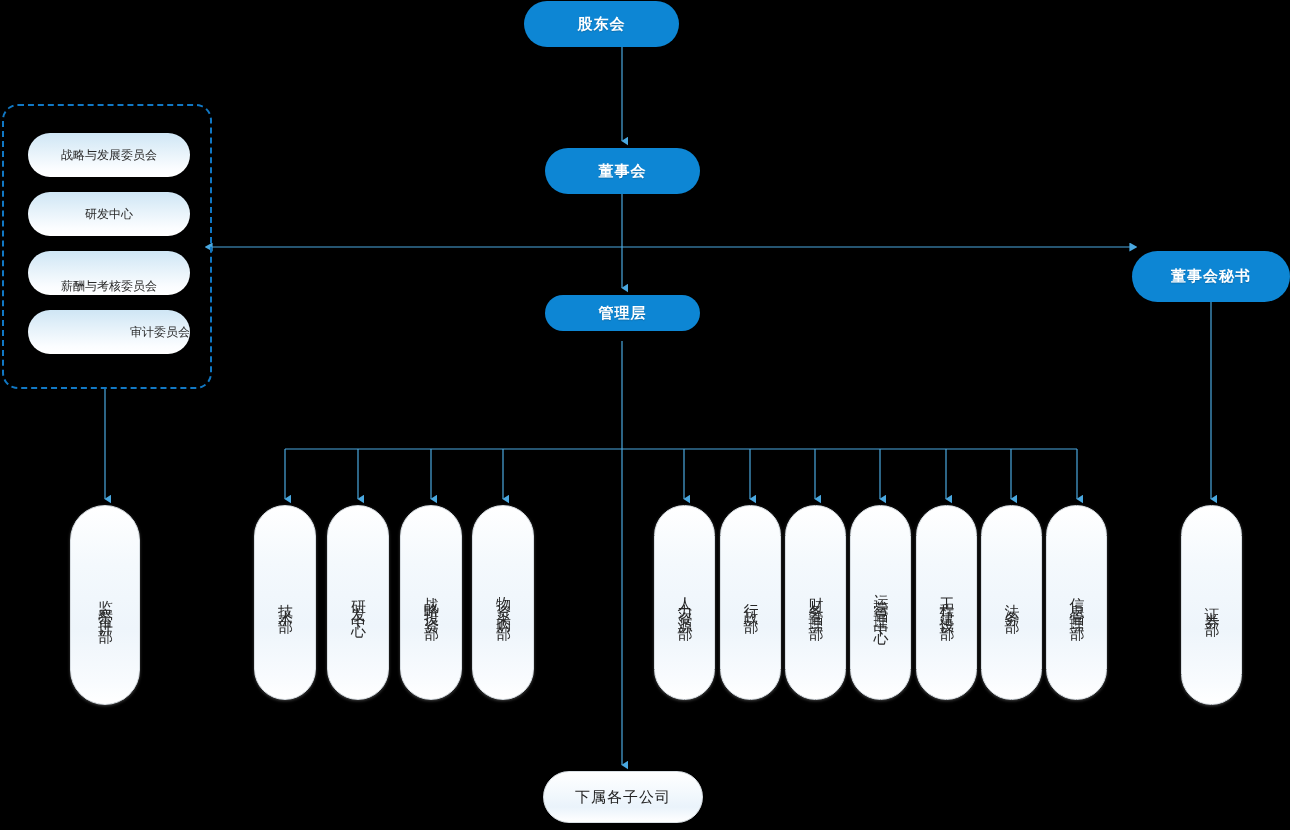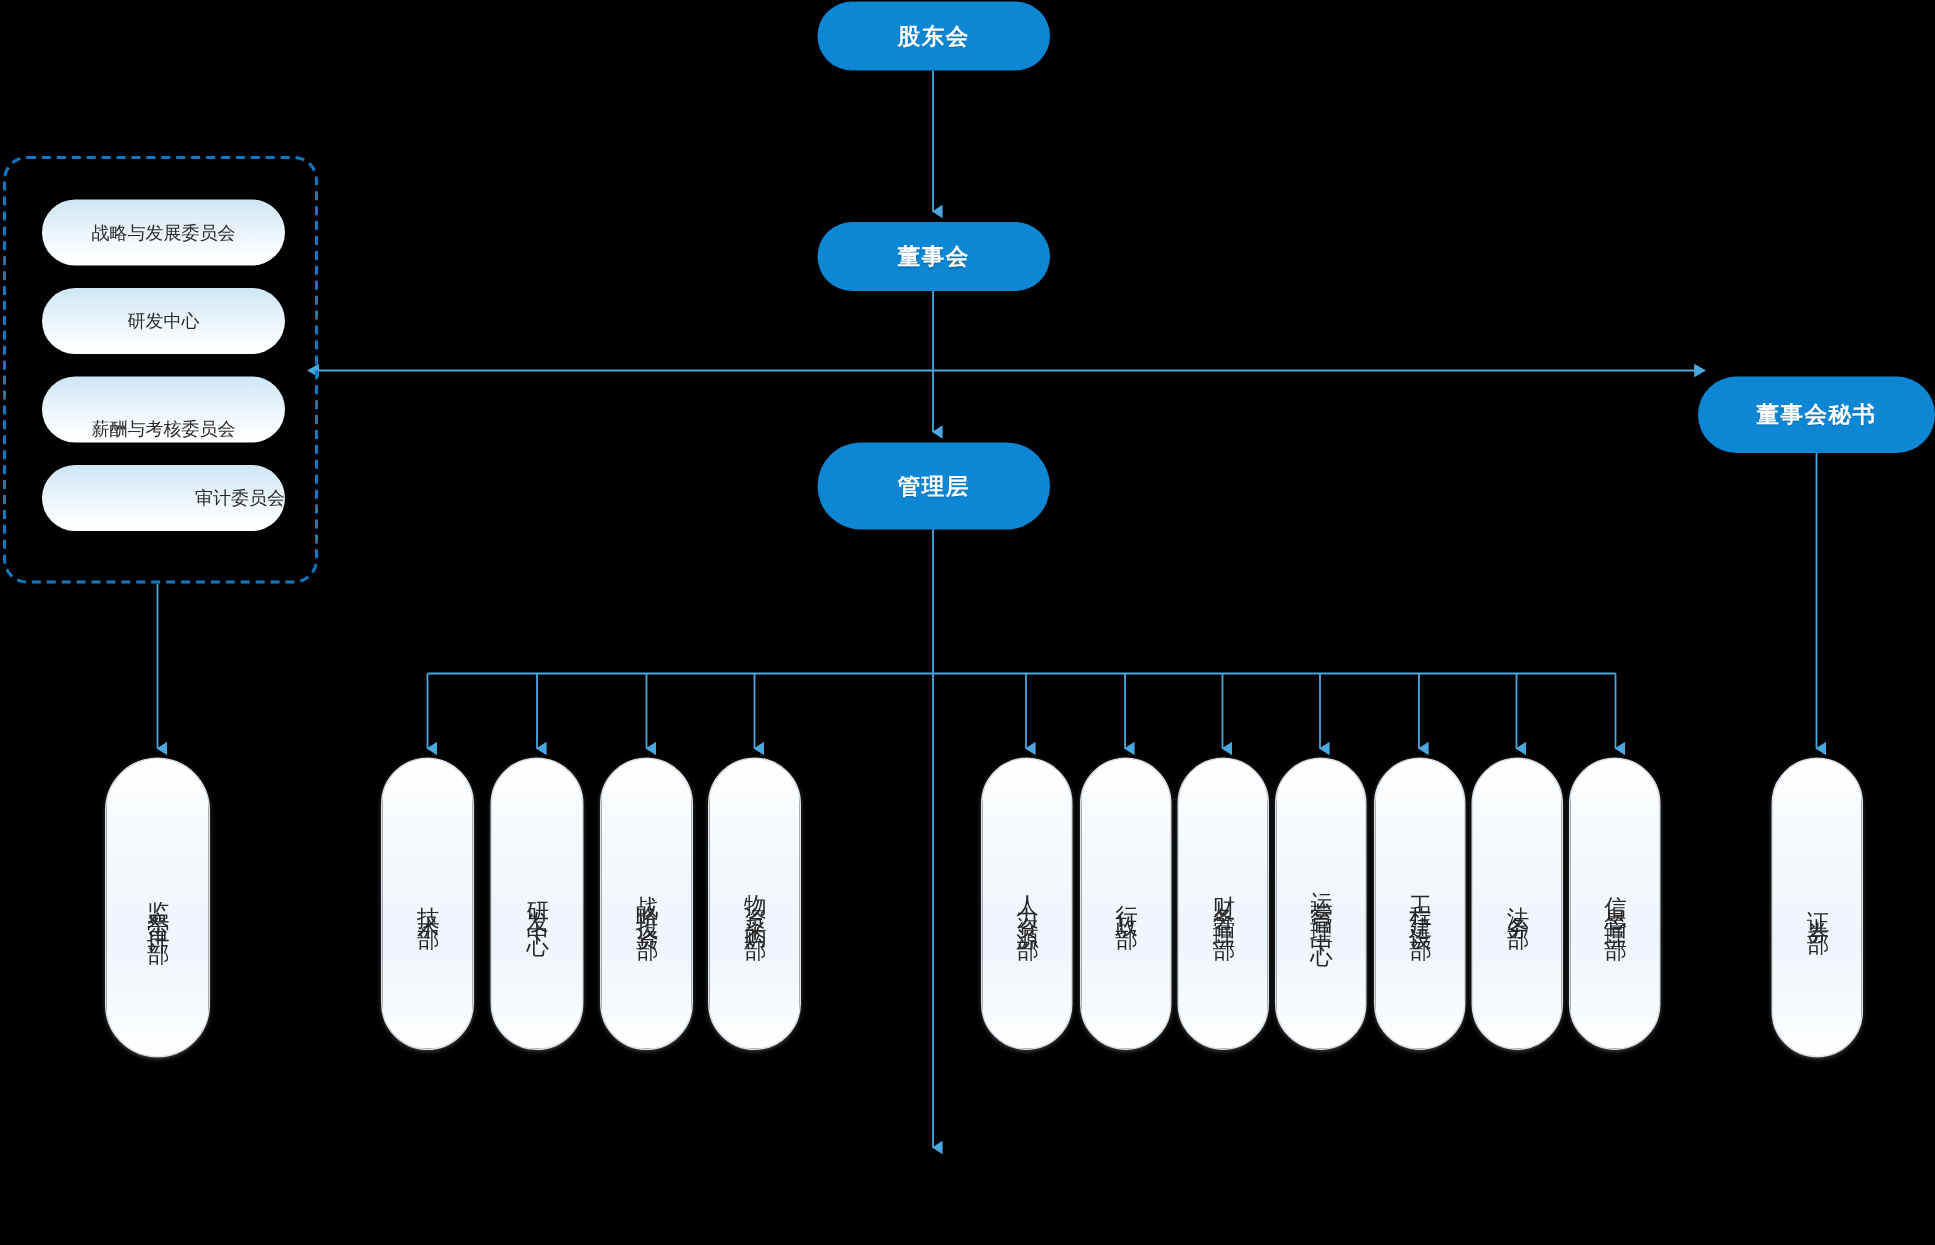--- a/index.html
+++ b/index.html
@@ -152,29 +152,29 @@
       <line x1="684" y1="449" x2="684" y2="499" marker-end="url(#arrowDown)"></line>
       <line x1="750" y1="449" x2="750" y2="499" marker-end="url(#arrowDown)"></line>
       <line x1="815" y1="449" x2="815" y2="499" marker-end="url(#arrowDown)"></line>
       <line x1="880" y1="449" x2="880" y2="499" marker-end="url(#arrowDown)"></line>
       <line x1="946" y1="449" x2="946" y2="499" marker-end="url(#arrowDown)"></line>
       <line x1="1011" y1="449" x2="1011" y2="499" marker-end="url(#arrowDown)"></line>
       <line x1="1077" y1="449" x2="1077" y2="499" marker-end="url(#arrowDown)"></line>
     </g>
   </svg>
 
-  <div class="node-blue" style="left:545px; top:1px; width:155px; height:46px;">
+  <div class="node-blue" style="left:524px; top:1px; width:155px; height:46px;">
     <span>股东会</span>
   </div>
 
   <div class="node-blue" style="left:545px; top:148px; width:155px; height:46px;">
     <span>董事会</span>
   </div>
 
-  <div class="node-blue" style="left:545px; top:295px; width:155px; height:58px;">
+  <div class="node-blue" style="left:545px; top:295px; width:155px; height:36px;">
     <span>管理层</span>
   </div>
 
   <div class="node-blue" style="left:1132px; top:222px; width:158px; height:51px;margin-top:29px;">
     <span>董事会秘书</span>
   </div>
 
   <div class="committee-panel">
     <div class="committee-item" style="top:27px;">
       <span>战略与发展委员会</span>
@@ -226,14 +226,17 @@
     <span class="dept-label">法务部</span>
   </div>
   <div class="dept" style="left:1046px; top:505px; width:61px; height:195px;">
     <span class="dept-label">信息管理部</span>
   </div>
 
   <div class="dept" style="left:1181px; top:505px; width:61px; height:200px;">
     <span class="dept-label">证券部</span>
   </div>
 
+  <div class="node-white-h" style="left:543px; top:771px; width:160px; height:52px;">
+    <span>下属各子公司</span>
+  </div>
 
 </div>
 
 </body></html>

